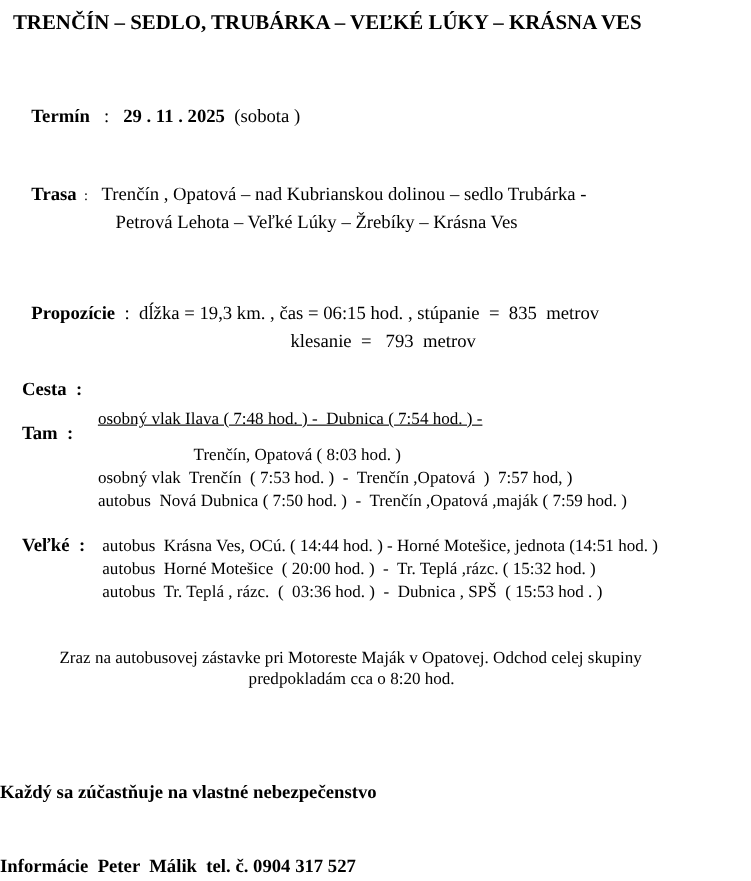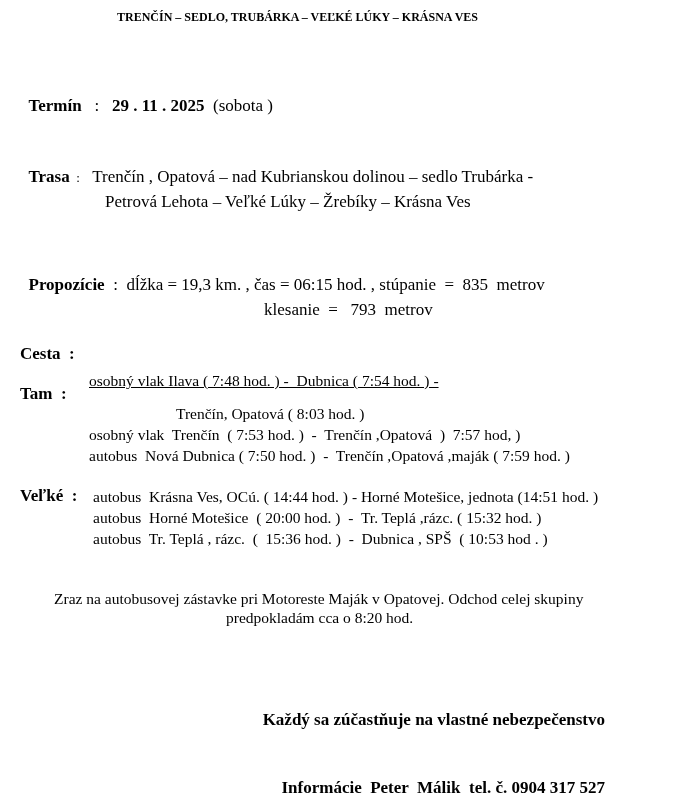--- a/index.html
+++ b/index.html
@@ -1,22 +1,22 @@
 <!DOCTYPE html>
 <html><head>
 <meta charset="utf-8">
 <style>
   html, body { margin: 0; padding: 0; background: #ffffff; }
   body { width: 683px; height: 801px; position: relative; overflow: hidden;
          font-family: "Liberation Serif", "DejaVu Serif", serif; color: #000; }
   .line { position: absolute; white-space: pre; font-size: 15.5px; line-height: 18px; }
   .b { font-weight: bold; }
   .title { position: absolute; top: 10px; left: 0; width: 595px; text-align: center;
-           font-weight: bold; font-size: 12px; white-space: pre; }
-  .center { position: absolute; left: 0; width: 605px; text-align: right; white-space: pre; }
+           font-weight: bold; font-size: 19px; white-space: pre; }
+  .center { position: absolute; left: 0; width: 605px; text-align: left; white-space: pre; }
   .big { font-size: 17px; }
 </style>
 </head>
 <body>
 
 <div class="title">TRENČÍN – SEDLO, TRUBÁRKA – VEĽKÉ LÚKY – KRÁSNA VES</div>
 
 <div class="line big" style="top:79px; left:20px;">
   <span class="b">Termín</span><span>   </span><span>:</span><span>   </span><span class="b">29 . 11 . 2025</span><span>  </span><span>(sobota )</span>
 </div>
@@ -35,20 +35,20 @@
 
 <div class="line big b" style="top:385px; left:20px;">Tam  :</div>
 <div class="line" style="top:372px; left:89px;text-decoration:underline;">osobný vlak Ilava ( 7:48 hod. ) -  Dubnica ( 7:54 hod. ) -</div>
 <div class="line" style="top:405px; left:176px;">Trenčín, Opatová ( 8:03 hod. )</div>
 <div class="line" style="top:426px; left:89px;">osobný vlak  Trenčín  ( 7:53 hod. )  -  Trenčín ,Opatová  )  7:57 hod, )</div>
 <div class="line" style="top:447px; left:89px;">autobus  Nová Dubnica ( 7:50 hod. )  -  Trenčín ,Opatová ,maják ( 7:59 hod. )</div>
 
 <div class="line big b" style="top:487px; left:20px;">Veľké  :</div>
 <div class="line" style="top:488px; left:93px;">autobus  Krásna Ves, OCú. ( 14:44 hod. ) - Horné Motešice, jednota (14:51 hod. )</div>
 <div class="line" style="top:509px; left:93px;">autobus  Horné Motešice  ( 20:00 hod. )  -  Tr. Teplá ,rázc. ( 15:32 hod. )</div>
-<div class="line" style="top:530px; left:93px;">autobus  Tr. Teplá , rázc.  (  15:36 hod. )  -  Dubnica , SPŠ  ( 10:53 hod . )</div>
+<div class="line" style="top:530px; left:93px;">autobus  Tr. Teplá , rázc.  (  03:36 hod. )  -  Dubnica , SPŠ  ( 15:53 hod . )</div>
 
 <div class="line" style="top:590px; left:54px;">Zraz na autobusovej zástavke pri Motoreste Maják v Opatovej. Odchod celej skupiny</div>
 <div class="line" style="top:609px; left:198px;margin-left:28px;">predpokladám cca o 8:20 hod.</div>
 
 <div class="center b" style="top:710px; font-size:17px;">Každý sa zúčastňuje na vlastné nebezpečenstvo</div>
 
 <div class="center b" style="top:778px; font-size:17px;">Informácie  Peter  Málik  tel. č. 0904 317 527</div>
 
 </body></html>

